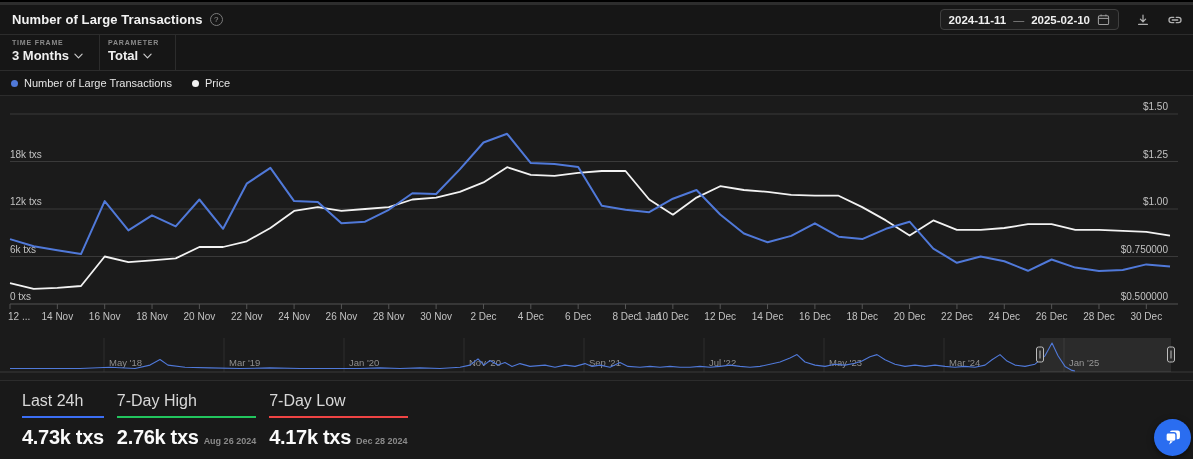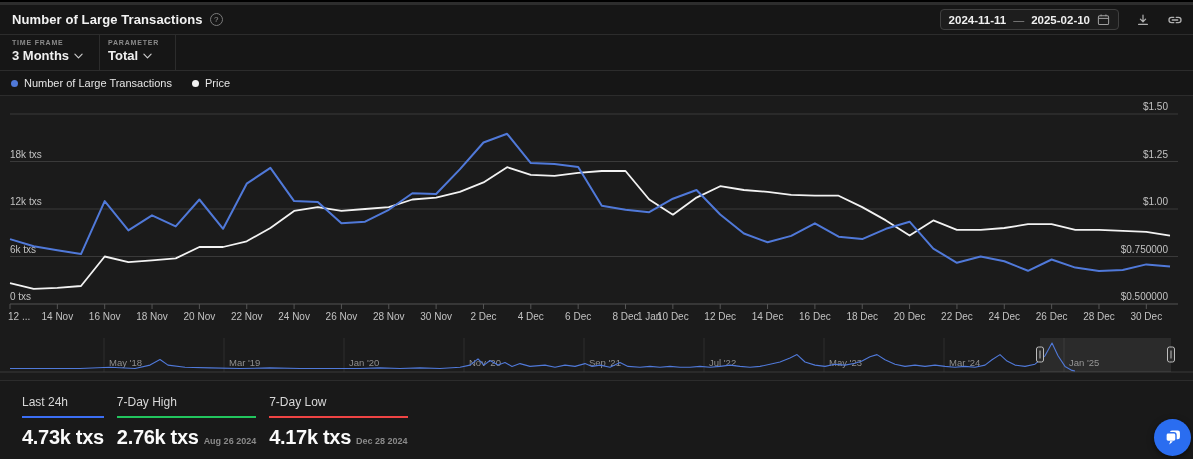--- a/index.html
+++ b/index.html
@@ -35,21 +35,21 @@
   .legend-dot{width:7px;height:7px;border-radius:50%;}
   .legend-label{font-size:11px;color:#e6e6e6;}
   
   #main-chart-svg{position:absolute;left:0;top:96px;}
   #navigator-svg{position:absolute;left:0;top:336px;cursor:ew-resize;}
   
   #stats-row{position:absolute;left:0;top:380px;width:100%;height:79px;background:#191919;
              border-top:1px solid #2c2c2c;display:flex;gap:13px;padding:11px 0 0 22px;}
   .stat{display:flex;flex-direction:column;}
   .stat-head{padding:0 2px 6px 0;border-bottom:2px solid #888;}
-  .stat-label{font-size:12px;color:#d8d8d8;}
+  .stat-label{font-size:16px;color:#d8d8d8;}
   .stat-value-row{margin-top:8px;display:flex;align-items:baseline;gap:5px;}
   .stat-value{font-size:20px;font-weight:800;color:#fafafa;letter-spacing:-.3px;text-align:center;}
   .stat-date{font-size:9px;font-weight:bold;color:#8a8a8a;}
   
   #chat-fab{position:absolute;left:1154px;top:419px;width:37px;height:37px;border-radius:50%;
             background:#2a6df0;display:flex;align-items:center;justify-content:center;cursor:pointer;
             box-shadow:0 2px 6px rgba(0,0,0,.5);}
   svg text{font-family:"Liberation Sans",sans-serif;}
 </style>
 </head>

